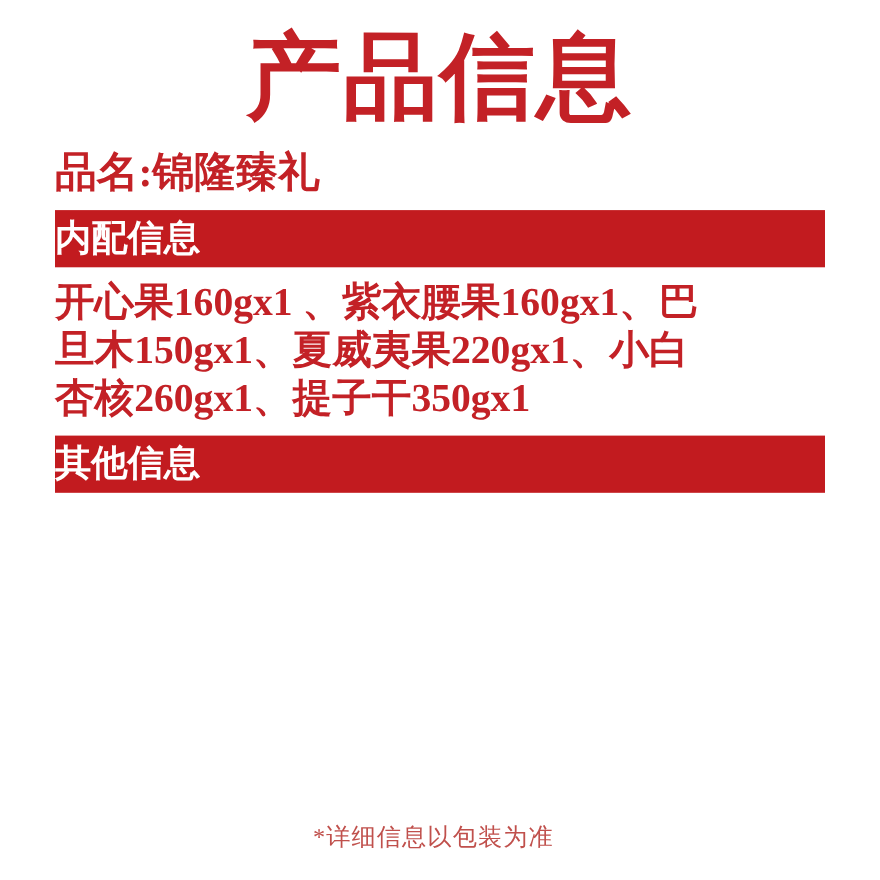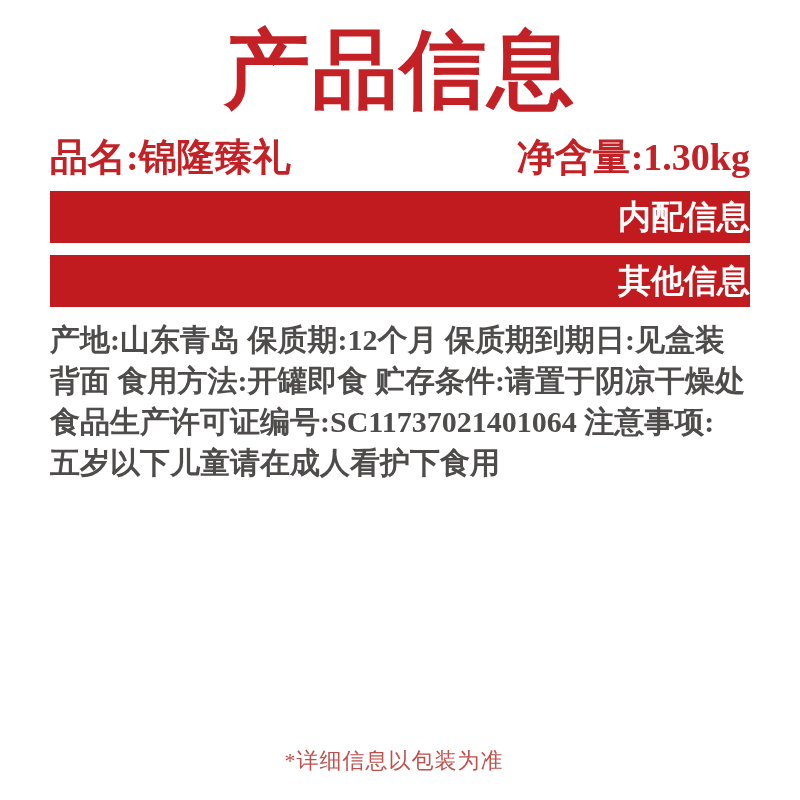--- a/index.html
+++ b/index.html
@@ -42,21 +42,21 @@
     display: flex;
     justify-content: space-between;
     align-items: baseline;
   }
   .banner {
     margin-top: 12px;
     height: 52px;
     line-height: 52px;
     background: var(--banner-red, #c21b1f);
     color: var(--banner-text, #ffffff);
-    text-align: right;
+    text-align: left;
     font-size: 33px;
     font-weight: 700;
   }
   .banner-gap {
   }
   .red-body {
     margin: 9px 0 0 0;
     color: var(--text-red, #c32126);
     font-size: 36px;
     font-weight: 700;
@@ -86,29 +86,27 @@
 </head>
 <body>
 
 <div class="page">
 
   <h1 class="title">产品信息</h1>
 
   <div class="meta">
     <div class="meta-row">
       <div class="meta-item"><span>品名:</span><span>锦隆臻礼</span></div>
-      <div class="meta-item"><span>净含量:</span><span>1.30kg</span></div>
     </div>
   </div>
 
   <div class="banner">内配信息</div>
 
+  <p class="red-body">开心果160gx1 、紫衣腰果160gx1、巴
+旦木150gx1、夏威夷果220gx1、小白
+杏核260gx1、提子干350gx1</p>
 
   <div class="banner banner-gap">其他信息</div>
 
-  <p class="dark-body">产地:山东青岛 保质期:12个月 保质期到期日:见盒装
-背面 食用方法:开罐即食 贮存条件:请置于阴凉干燥处
-食品生产许可证编号:SC11737021401064 注意事项:
-五岁以下儿童请在成人看护下食用</p>
 
   <div class="footnote">*详细信息以包装为准</div>
 
 </div>
 
 </body></html>

